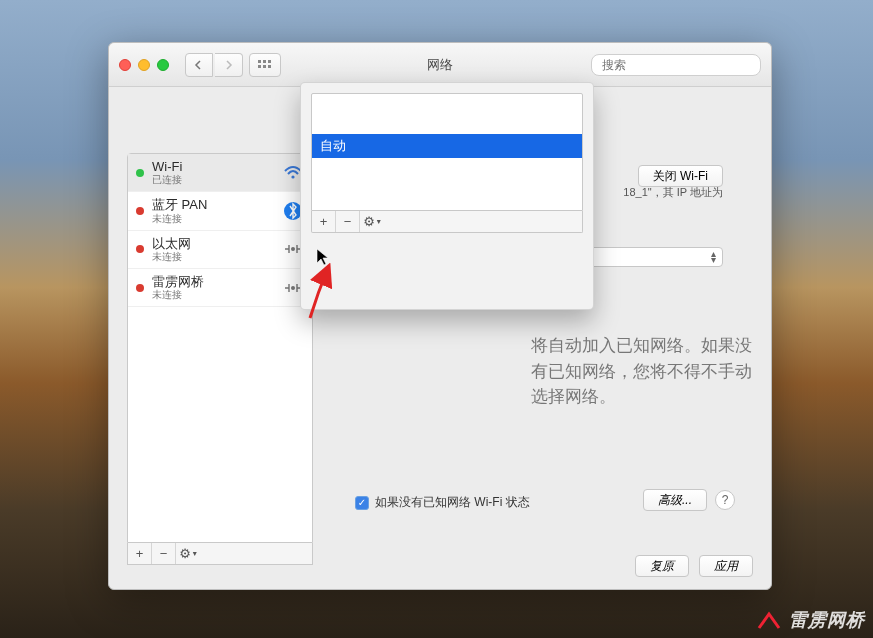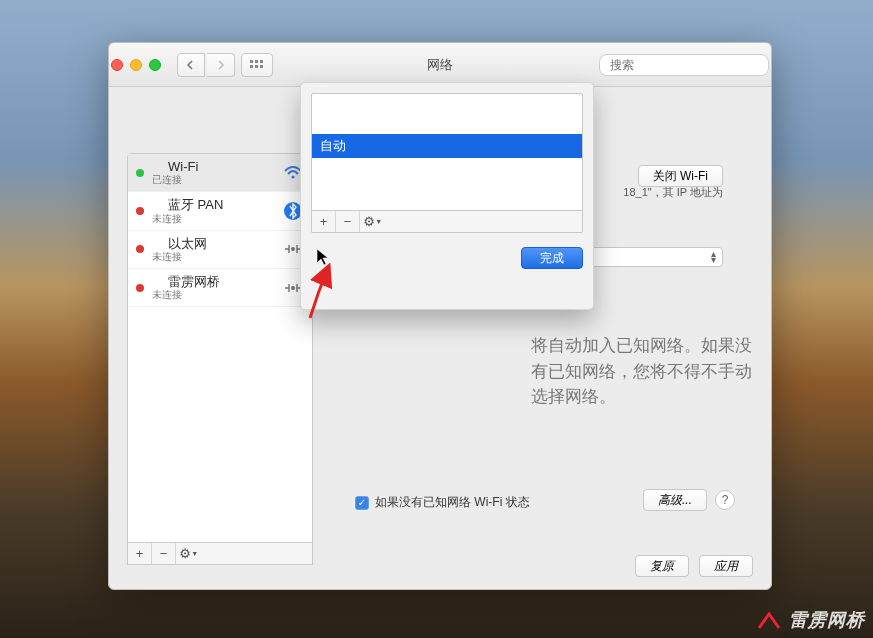--- a/index.html
+++ b/index.html
@@ -1,40 +1,40 @@
 <!DOCTYPE html>
 <html><head>
 <meta charset="utf-8">
 <style>
 * { box-sizing: border-box; margin: 0; padding: 0; font-family: -apple-system, "Helvetica Neue", Arial, sans-serif; }
 body { width: 873px; height: 638px; overflow: hidden; background: linear-gradient(180deg, #8fa9c4 0%, #6b8aaa 30%, #9a6b44 60%, #3d3226 100%); position: relative; }
 .desktop-bg { position: absolute; inset: 0; background: linear-gradient(180deg, #93aecb 0%, #7895b5 25%, #b89560 45%, #8b5a2b 60%, #4a3b28 80%, #2a2218 100%); }
 .window { position: absolute; left: 108px; top: 42px; width: 664px; height: 548px; background: #ececec; border: 1px solid #bdbdbd; border-radius: 6px; box-shadow: 0 10px 40px rgba(0,0,0,.35); }
-.titlebar { height: 44px; display: flex; align-items: center; padding: 0 2px; border-bottom: 1px solid #cfcfcf; position: relative; background: linear-gradient(#f7f7f7,#e6e6e6); border-radius: 6px 6px 0 0; }
+.titlebar { height: 44px; display: flex; align-items: center; padding: 0 10px; border-bottom: 1px solid #cfcfcf; position: relative; background: linear-gradient(#f7f7f7,#e6e6e6); border-radius: 6px 6px 0 0; }
 .traffic-lights { display: flex; gap: 7px; margin-right: 10px; }
 .tlight { width: 12px; height: 12px; border-radius: 50%; }
 .tl-red { background: #ff5f57; border:1px solid #e24038; }
 .tl-yel { background: #ffbd2e; border:1px solid #e0a123; }
 .tl-grn { background: #28c940; border:1px solid #1dad2e; }
 .nav-btns { display: flex; gap: 2px; margin-left: 6px; }
 .seg-btn { width: 28px; height: 24px; background: linear-gradient(#fdfdfd,#f0f0f0); border:1px solid #c8c8c8; display:flex; align-items:center; justify-content:center; }
 .seg-btn:first-child { border-radius: 4px 0 0 4px; }
 .seg-btn:last-child { border-radius: 0 4px 4px 0; border-left:none; }
 .grid-btn { width: 32px; height:24px; background: linear-gradient(#fdfdfd,#f0f0f0); border:1px solid #c8c8c8; border-radius:4px; margin-left:6px; display:flex; align-items:center; justify-content:center; }
 .title { position:absolute; left:0; right:0; text-align:center; font-size:13px; color:#4a4a4a; pointer-events:none; }
 .search { margin-left:auto; width:170px; height:22px; border:1px solid #cfcfcf; border-radius:8px; background:#fff; display:flex; align-items:center; padding:0 6px; gap:4px; }
 .search input { border:none; outline:none; font-size:12px; color:#888; flex:1; background:transparent; }
 .sidebar { position:absolute; left:18px; top:110px; width:186px; height:390px; background:#fff; border:1px solid #c9c9c9; border-radius:4px 4px 0 0; }
 .net-item { display:flex; align-items:center; padding:6px 8px; gap:8px; border-bottom:1px solid #efefef; }
 .net-item.active { background:#e9e9e9; }
 .status-dot { width:8px; height:8px; border-radius:50%; }
 .dot-green { background:#2fc24a; }
 .dot-red { background:#d93b30; }
 .net-text { flex:1; line-height:1.1; }
-.net-name { font-size:13px; color:#2b2b2b;margin-left:16px; }
+.net-name { font-size:13px; color:#2b2b2b; }
 .net-status { font-size:10px; color:#777; }
 .net-icon { width:22px; height:22px; display:flex; align-items:center; justify-content:center; }
 .sidebar-footer { position:absolute; left:18px; top:500px; width:186px; height:22px; background:#f5f5f5; border:1px solid #c9c9c9; border-top:none; display:flex; align-items:center; }
 .ft-btn { width:24px; height:100%; display:flex; align-items:center; justify-content:center; font-size:13px; color:#555; border-right:1px solid #d5d5d5; }
 .main-panel { position:absolute; left:222px; top:110px; right:18px; bottom:48px; }
 .close-wifi { position:absolute; right:30px; top:12px; height:22px; padding:0 14px; border:1px solid #c7c7c7; border-radius:4px; background:linear-gradient(#fff,#f3f3f3); font-size:12px; }
 .ip-text { position:absolute; right:30px; top:32px; font-size:11px; color:#555; text-align:right; line-height:1.4; }
 .help-note { position:absolute; left:200px; top:180px; font-size:17px; color:#777; line-height:1.5; }
 .select-style { position:absolute; left:88px; top:94px; right:30px; height:20px; border:1px solid #c7c7c7; border-radius:4px; background:#fff; display:flex; align-items:center; justify-content:flex-end; padding-right:6px; }
 .chev-updown { font-size:10px; color:#666; line-height:6px; }
@@ -198,23 +198,20 @@
     <div class="sheet-list-item sel">自动</div>
   </div>
   <div class="sheet-toolbar">
     <div class="ft-btn">+</div>
     <div class="ft-btn">−</div>
     <div class="ft-btn" style="border-right:none">
         <span>⚙︎</span>
         <span style="font-size:8px;margin-left:2px">▾</span>
       </div>
   </div>
-  <div class="sheet-done">
-    <button class="primary-btn">完成</button>
-  </div>
 </div>
 
 <svg class="arrow" viewBox="0 0 44 60">
   <defs>
       <marker id="ah" markerWidth="8" markerHeight="8" refX="6" refY="4" orient="auto">
         <path d="M0 0 L8 4 L0 8 Z" fill="#e02424"></path>
       </marker>
     </defs>
   <path d="M6 56 Q14 30 24 6" stroke="#e02424" stroke-width="3" fill="none" marker-end="url(#ah)"></path>
 </svg>

